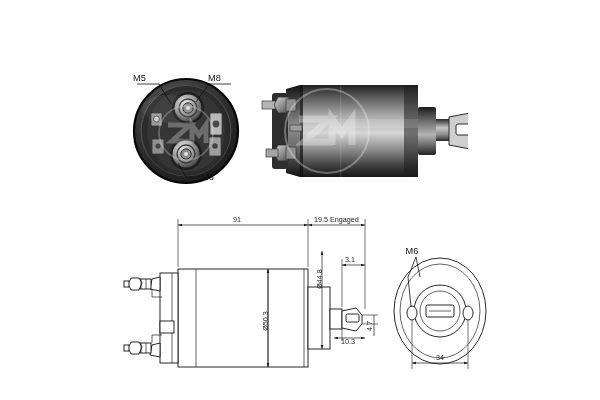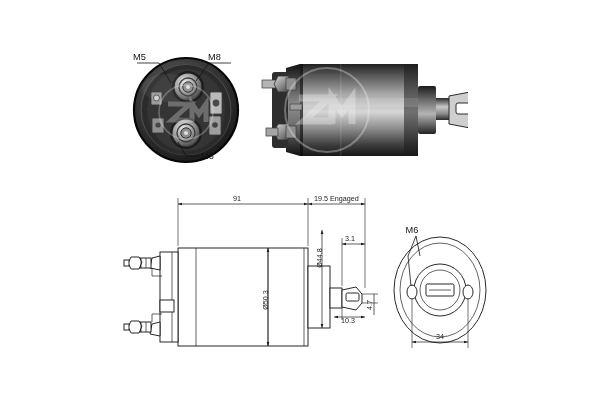--- a/index.html
+++ b/index.html
@@ -12,20 +12,21 @@
     height: 400px;
     position: relative;
     overflow: hidden;
     font-family: "Liberation Sans", sans-serif;
   }
   #stage {
     position: absolute;
     inset: 0;
     width: 600px;
     height: 320px;
+    margin-top: 21px;
   }
   svg.layer {
     position: absolute;
     left: 0;
     top: 0;
     width: 600px;
     height: 400px;
     overflow: visible;
   }
   .dimtext {

